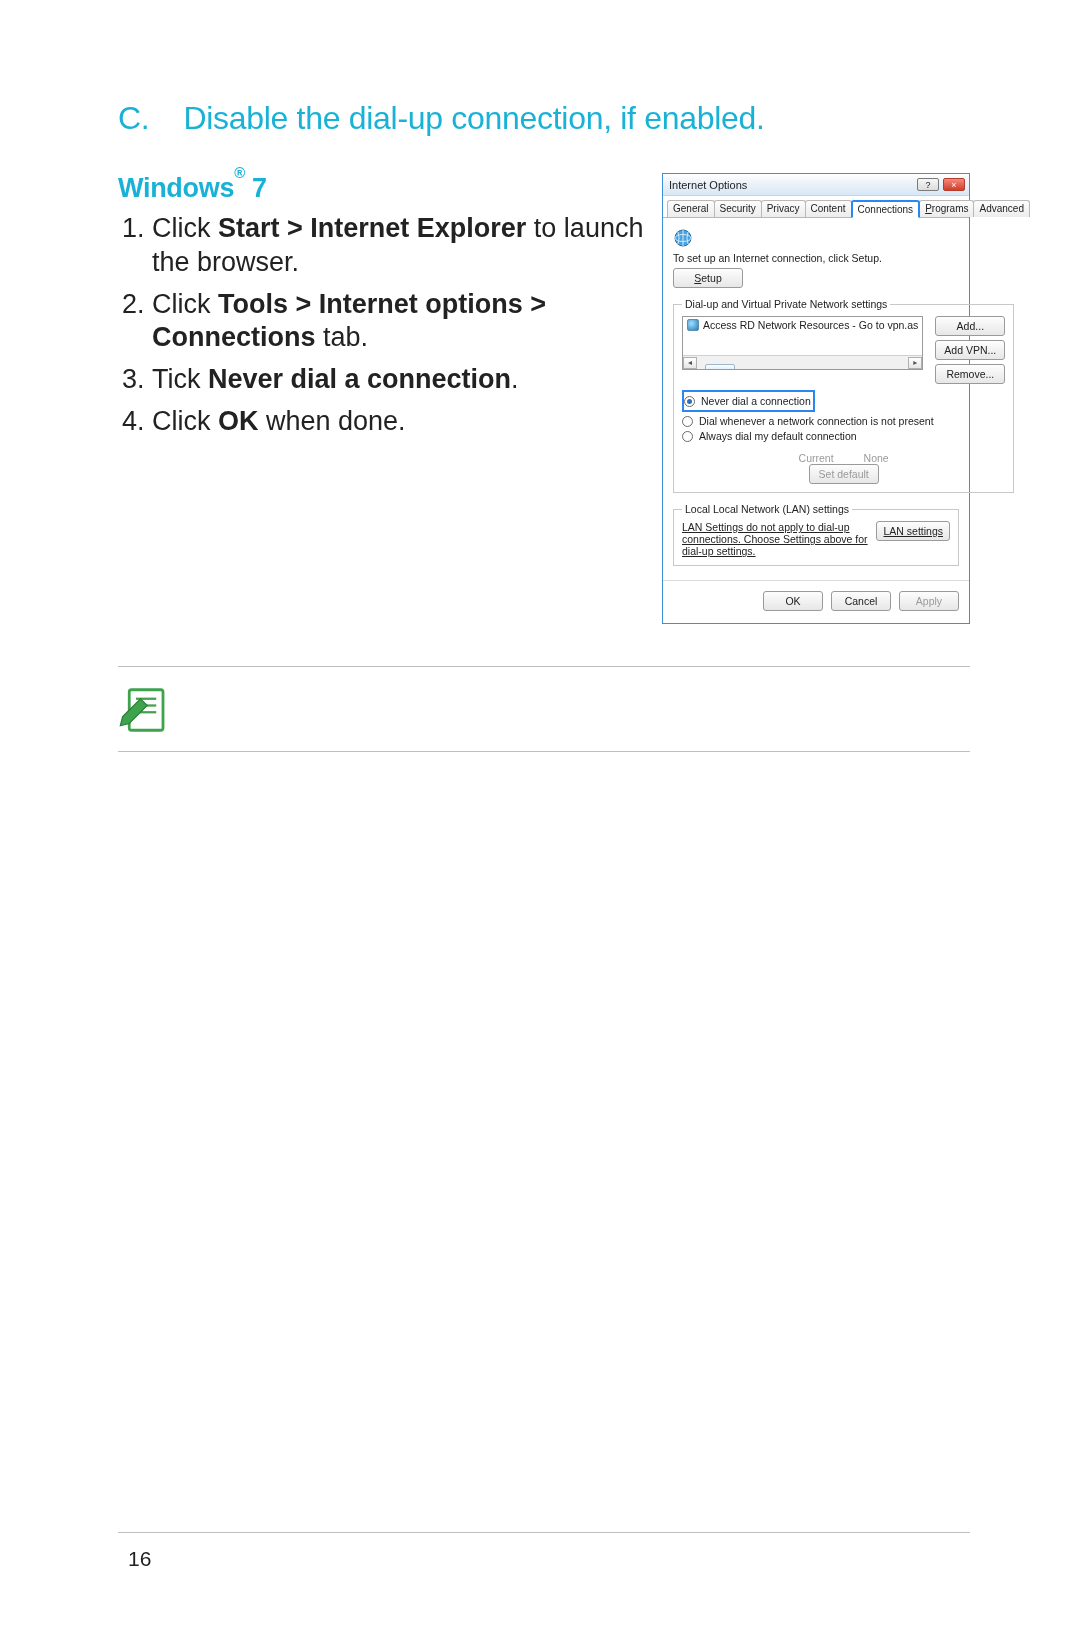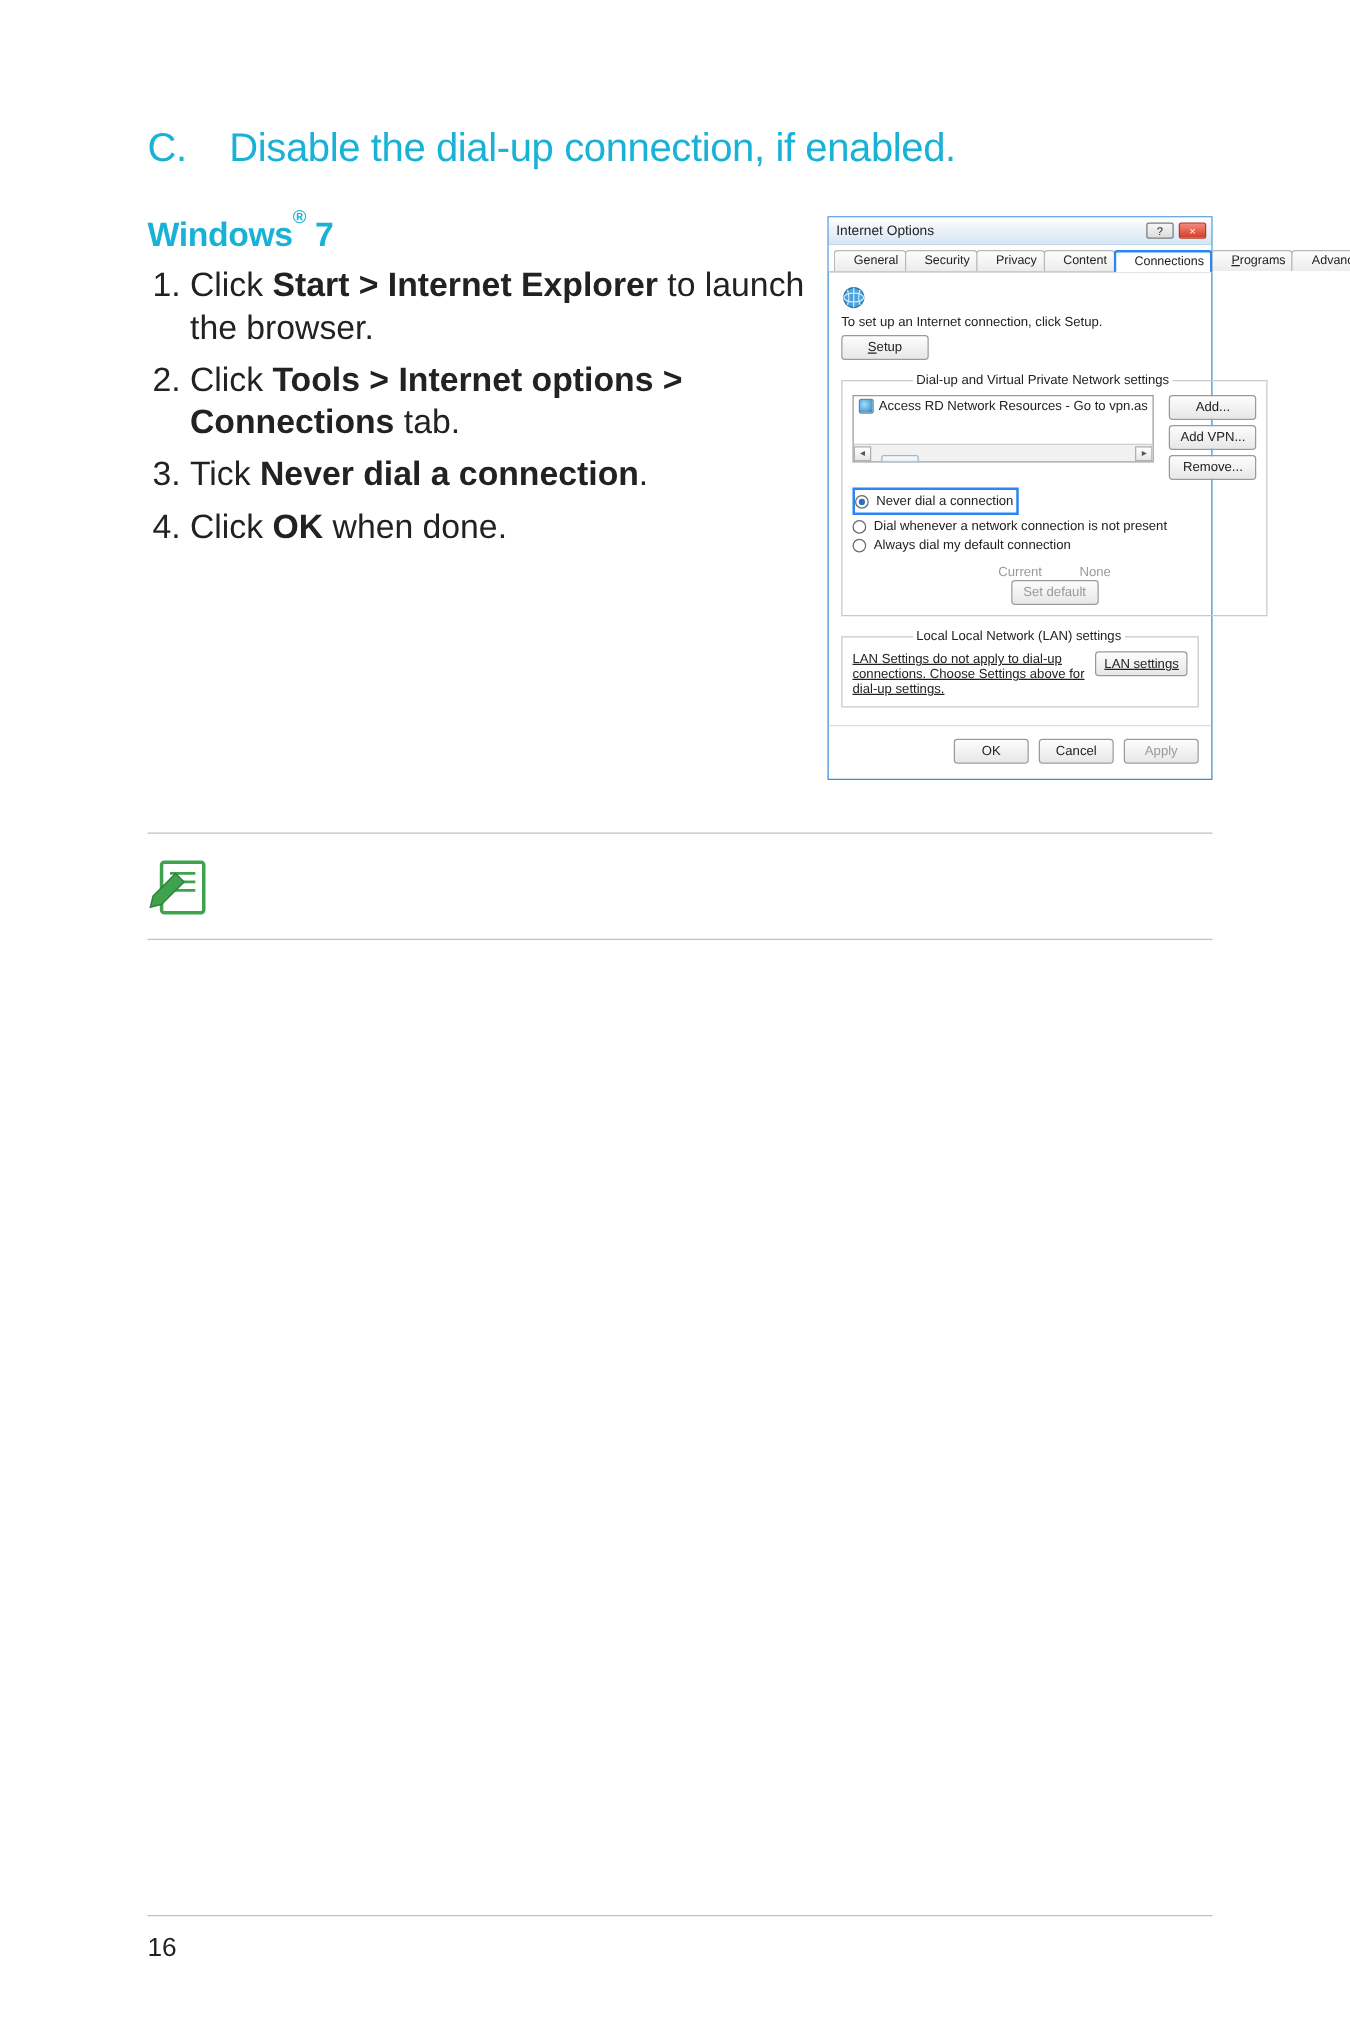--- a/index.html
+++ b/index.html
@@ -71,21 +71,21 @@
   .note-text{font-size:27px;line-height:1.22;}
   .note-text b{font-weight:700;}
   
   .foot-rule{
     position:absolute;
     left:118px;right:110px;bottom:94px;
     border-top:1px solid #bfbfbf;
   }
   .page-no{
     position:absolute;
-    left:118px;bottom:56px;
+    left:128px;bottom:56px;
     font-size:21px;
   }
   
   .dlg{
     border:1px solid var(--win-border);
     width:308px;
     background:#fff;
     font-family:"Segoe UI",Tahoma,sans-serif;
     font-size:10.5px;
     color:#222;
@@ -111,21 +111,21 @@
   }
   .tb-close{background:linear-gradient(#f28a7d,#d43c2a);color:#fff;border-color:#b43c2a;}
   .tabs{
     display:flex;
     padding:4px 4px 0 4px;
     gap:0;
     background:#fff;
     border-bottom:1px solid #b8b8b8;
   }
   .tab{
-    padding:2px 5px 2px 15px;
+    padding:2px 5px 2px 5px;
     border:1px solid #b8b8b8;
     border-bottom:none;
     background:linear-gradient(#fdfdfd,#ececec);
     margin-right:-1px;
     font-size:10px;
     border-top-left-radius:3px;border-top-right-radius:3px;
     position:relative;
   }
   .tab.active{
     background:#fff;
@@ -147,21 +147,21 @@
     border-radius:3px;
     font-size:10.5px;
     display:inline-flex;align-items:center;justify-content:center;
     white-space:nowrap;
   }
   fieldset.group{
     border:1px solid #c8c8c8;
     margin:10px 0 8px 0;
     padding:6px 8px 8px 8px;
   }
-  fieldset.group legend{font-size:10.5px;padding:0 3px;margin-left:48px;}
+  fieldset.group legend{font-size:10.5px;padding:0 3px;}
   .listbox{
     border:1px solid #9a9a9a;
     height:54px;
     background:#fff;
     font-size:10.5px;
     position:relative;
     overflow:hidden;
   }
   .listbox .item{
     padding:2px 4px;

